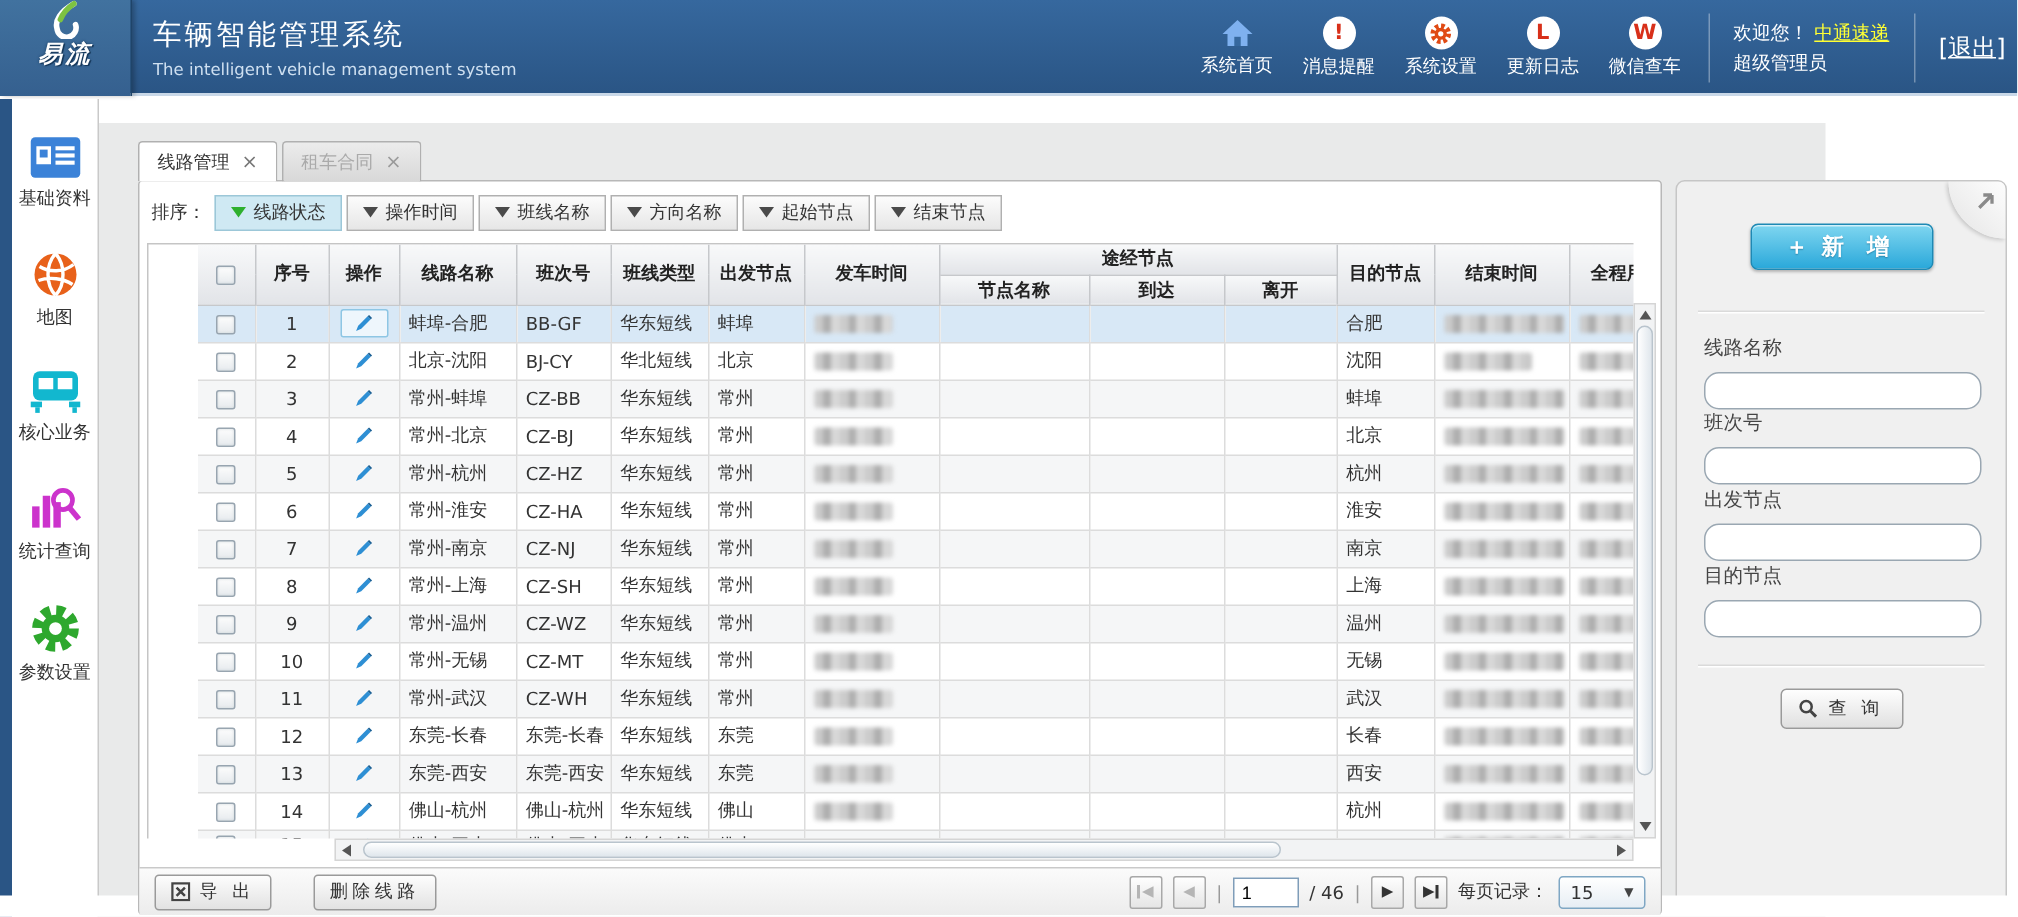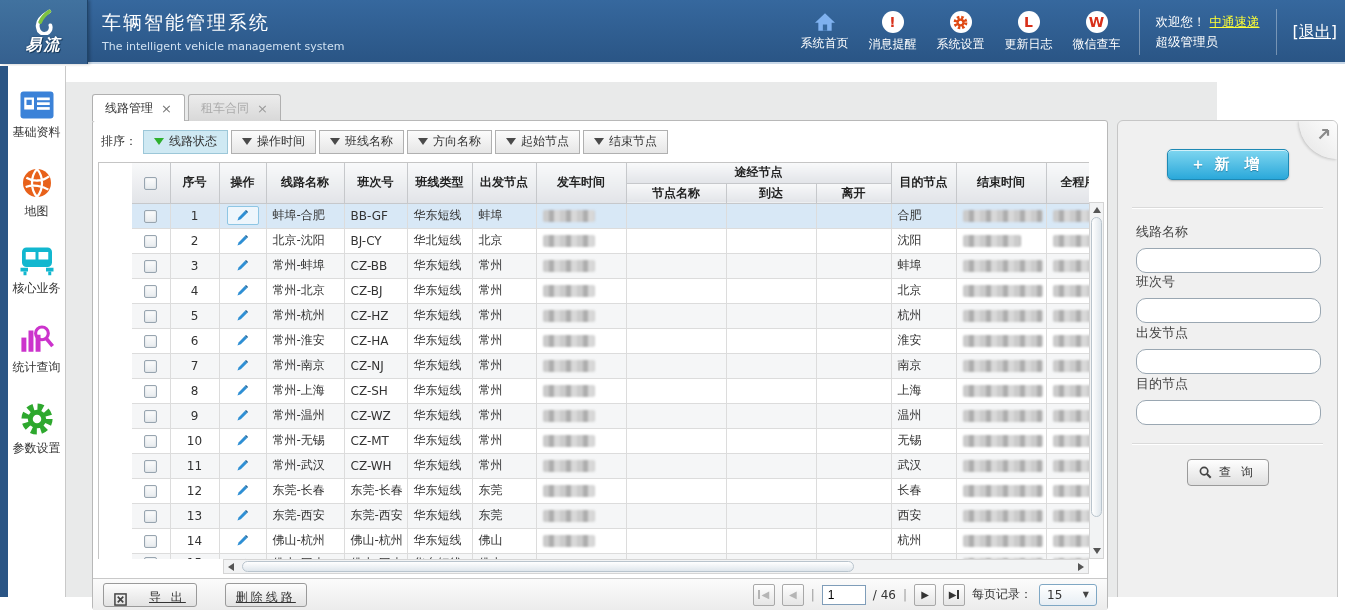--- a/index.html
+++ b/index.html
@@ -4,21 +4,21 @@
 <style>
   * { margin:0; padding:0; box-sizing:border-box; }
   body { font-family:"DejaVu Sans","Liberation Sans",sans-serif; background:#fff; }
   .page { position:relative; width:1345px; height:611px; overflow:hidden; background:#fff; font-size:12px; color:#333; }
 
   
   .hdr { position:absolute; left:0; top:0; width:1345px; height:64px;
          background:linear-gradient(#36689e,#2a5585); border-bottom:2px solid #c9d8e8; }
   .logo { position:absolute; left:0; top:0; width:88px; height:64px;
           background:linear-gradient(#41729f,#35608f); border-right:1px solid #1f4469;
-          box-shadow:2px 0 3px rgba(0,0,0,.25); display:flex; flex-direction:column; align-items:center; justify-content:center; }
+          box-shadow:2px 0 3px rgba(0,0,0,.25); display:flex; flex-direction:column; align-items:center; justify-content:flex-start; }
   .logo-text { color:#fff; font-size:16px; font-weight:bold; letter-spacing:2px;
                text-shadow:0 0 2px #17395c, 1px 1px 0 #17395c; font-style:italic; }
   .titles { position:absolute; left:102px; top:10px; }
   .title { color:#fff; font-size:19px; letter-spacing:2px; }
   .subtitle { color:#cfe0f1; font-size:11px; margin-top:4px;text-align:center; }
   .hnav { position:absolute; right:8px; top:0; height:64px; display:flex; align-items:center; gap:16px; }
   .nav-item { display:flex; flex-direction:column; align-items:center; gap:3px; color:#fff; cursor:pointer; min-width:52px; }
   .circ { width:22px; height:22px; border-radius:50%; background:#fff; display:flex; align-items:center; justify-content:center;
           font-weight:bold; font-size:14px; color:#d8301a; line-height:1; }
   .hdiv { width:1px; height:46px; background:rgba(255,255,255,.35); }
@@ -92,22 +92,22 @@
   .hscroll { position:absolute; left:130px; top:438px; width:866px; height:15px; background:#f2f3f4; border:1px solid #d5d5d5; }
   .hthumb { position:absolute; top:1px; left:18px; width:612px; height:11px; border:1px solid #b9c4cd;
             border-radius:6px; background:linear-gradient(#ffffff,#dfe6ec); cursor:pointer; }
   .harrow { position:absolute; top:3px; width:0; height:0; border-top:4px solid transparent; border-bottom:4px solid transparent; }
   .harrow.lt { left:4px; border-right:6px solid #555; }
   .harrow.rt { right:4px; border-left:6px solid #555; }
 
   
   .pfooter { position:absolute; left:0; right:0; top:457px; height:32px; background:linear-gradient(#fbfbfb,#ececec);
              border-top:1px solid #c9c9c9; display:flex; align-items:center; padding:0 10px; }
-  .fbtn { height:24px; padding:0 10px; display:flex; align-items:flex-end; gap:22px; background:linear-gradient(#fdfdfd,#e2e2e2);
-          border:1px solid #9a9a9a; border-radius:3px; cursor:pointer; color:#333; margin-right:28px; letter-spacing:3px;text-decoration:underline; }
+  .fbtn { height:24px; padding:0 10px; display:flex; align-items:center; gap:6px; background:linear-gradient(#fdfdfd,#e2e2e2);
+          border:1px solid #9a9a9a; border-radius:3px; cursor:pointer; color:#333; margin-right:28px; letter-spacing:3px; }
   .pager { margin-left:auto; display:flex; align-items:center; gap:7px; }
   .pbtn { width:22px; height:22px; display:flex; align-items:center; justify-content:center; border:1px solid #a8a8a8;
           border-radius:2px; background:linear-gradient(#fefefe,#e5e5e5); cursor:pointer; font-size:10px; color:#333; gap:1px; }
   .pbtn.dis { color:#b5b5b5; }
   .pbtn .bar { width:2px; height:9px; background:currentColor; display:inline-block; }
   .pipe { color:#999; }
   .pageinput { width:44px; height:20px; border:1px solid #7f9db9; font-size:12px; padding-left:5px; }
   .ppsel { width:58px; height:22px; border:1px solid #7fa7c4; border-radius:3px; background:linear-gradient(#ffffff,#e7eef4);
            display:flex; align-items:center; justify-content:space-between; padding:0 7px; cursor:pointer; }
   .caret { font-size:8px; color:#444; }

